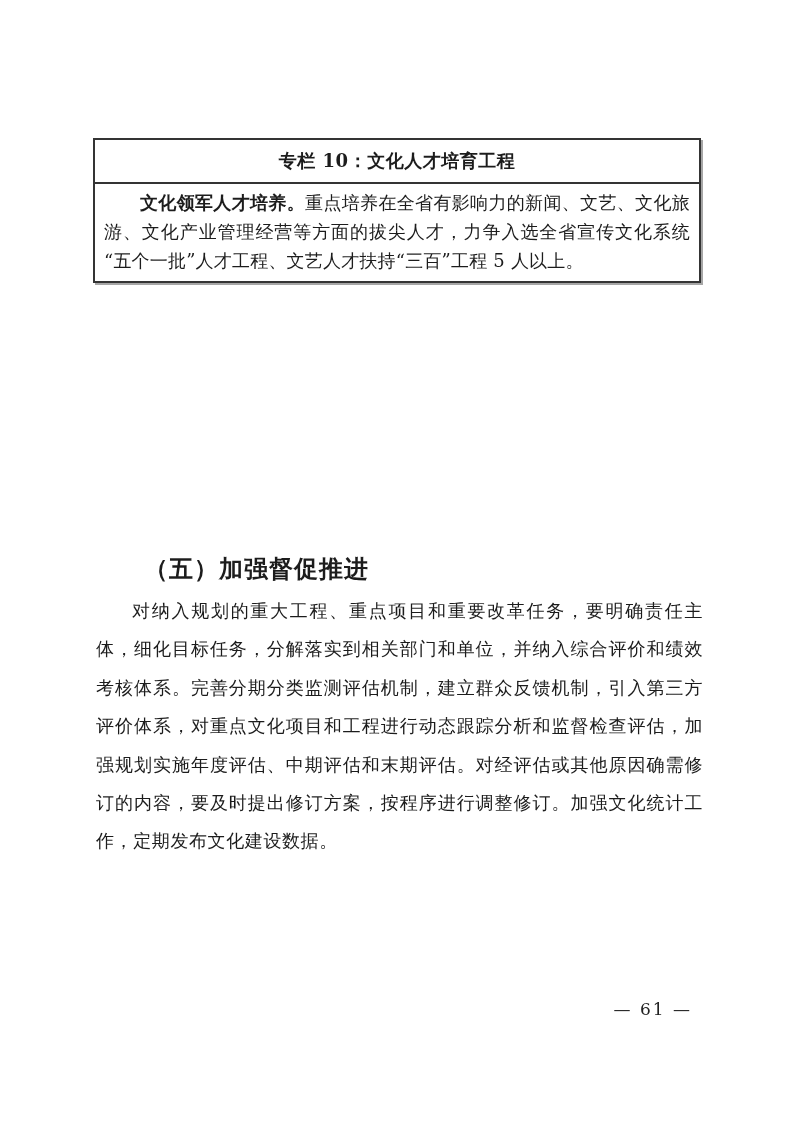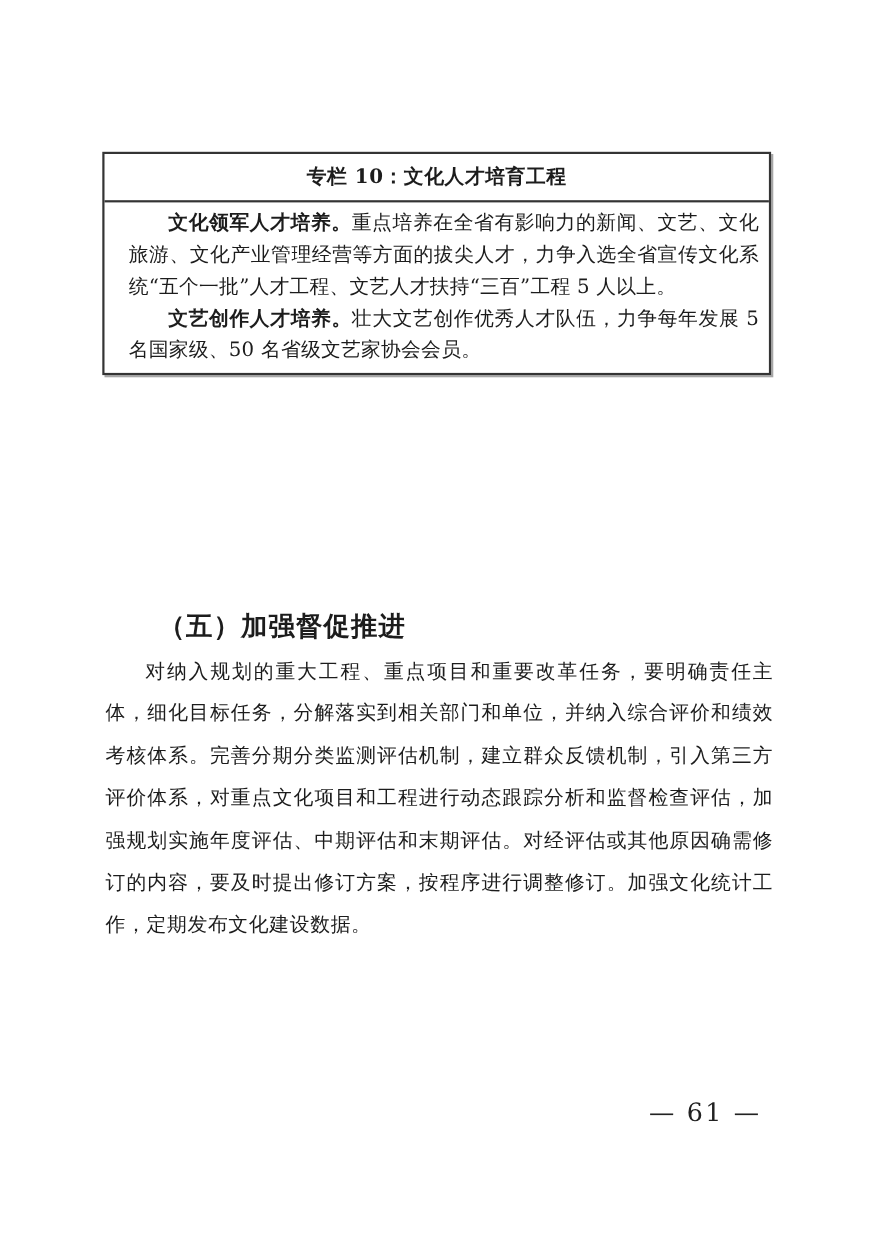--- a/index.html
+++ b/index.html
@@ -31,21 +31,21 @@
   .panel-title {
     border-bottom: 2px solid #343434;
     text-align: center;
     font-size: 18px;
     font-weight: bold;
     line-height: 24px;
     padding: 9px 0;
     letter-spacing: 0.5px;
   }
   .panel-body {
-    padding: 4px 9px 6px 22px;
+    padding: 4px 9px 6px 9px;
     font-size: 18px;
     line-height: 29px;
   }
   .panel-body p {
     margin: 0;
     text-indent: 2em;
     text-align: justify;
     text-justify: inter-ideograph;
     letter-spacing: 0.2px;
   }
@@ -78,36 +78,35 @@
     text-indent: 2em;
     text-align: justify;
     text-justify: inter-ideograph;
   }
 
   
   .page-number {
     position: absolute;
     top: 999px;
     right: 101px;
-    font-size: 23px;
+    font-size: 17px;
     letter-spacing: 2px;
     color: #222;
     font-family: "DejaVu Serif", serif;
   }
 </style>
 </head>
 <body>
 
 <div class="page">
 
   <div class="panel">
     <div class="panel-title">专栏 10：文化人才培育工程</div>
     <div class="panel-body">
       <p><span class="lead">文化领军人才培养。</span><span>重点培养在全省有影响力的新闻、文艺、文化旅游、文化产业管理经营等方面的拔尖人才，力争入选全省宣传文化系统“五个一批”人才工程、文艺人才扶持“三百”工程 5 人以上。</span></p>
-      <p><span class="lead">文艺创作人才培养。</span><span>壮大文艺创作优秀人才队伍，力争每年发展 5 名国家级、50 名省级文艺家协会会员。</span></p>
     </div>
   </div>
 
   <h2 class="section-heading">（五）加强督促推进</h2>
 
   <p class="section-body">对纳入规划的重大工程、重点项目和重要改革任务，要明确责任主体，细化目标任务，分解落实到相关部门和单位，并纳入综合评价和绩效考核体系。完善分期分类监测评估机制，建立群众反馈机制，引入第三方评价体系，对重点文化项目和工程进行动态跟踪分析和监督检查评估，加强规划实施年度评估、中期评估和末期评估。对经评估或其他原因确需修订的内容，要及时提出修订方案，按程序进行调整修订。加强文化统计工作，定期发布文化建设数据。</p>
 
   <div class="page-number">— 61 —</div>
 
 </div>

